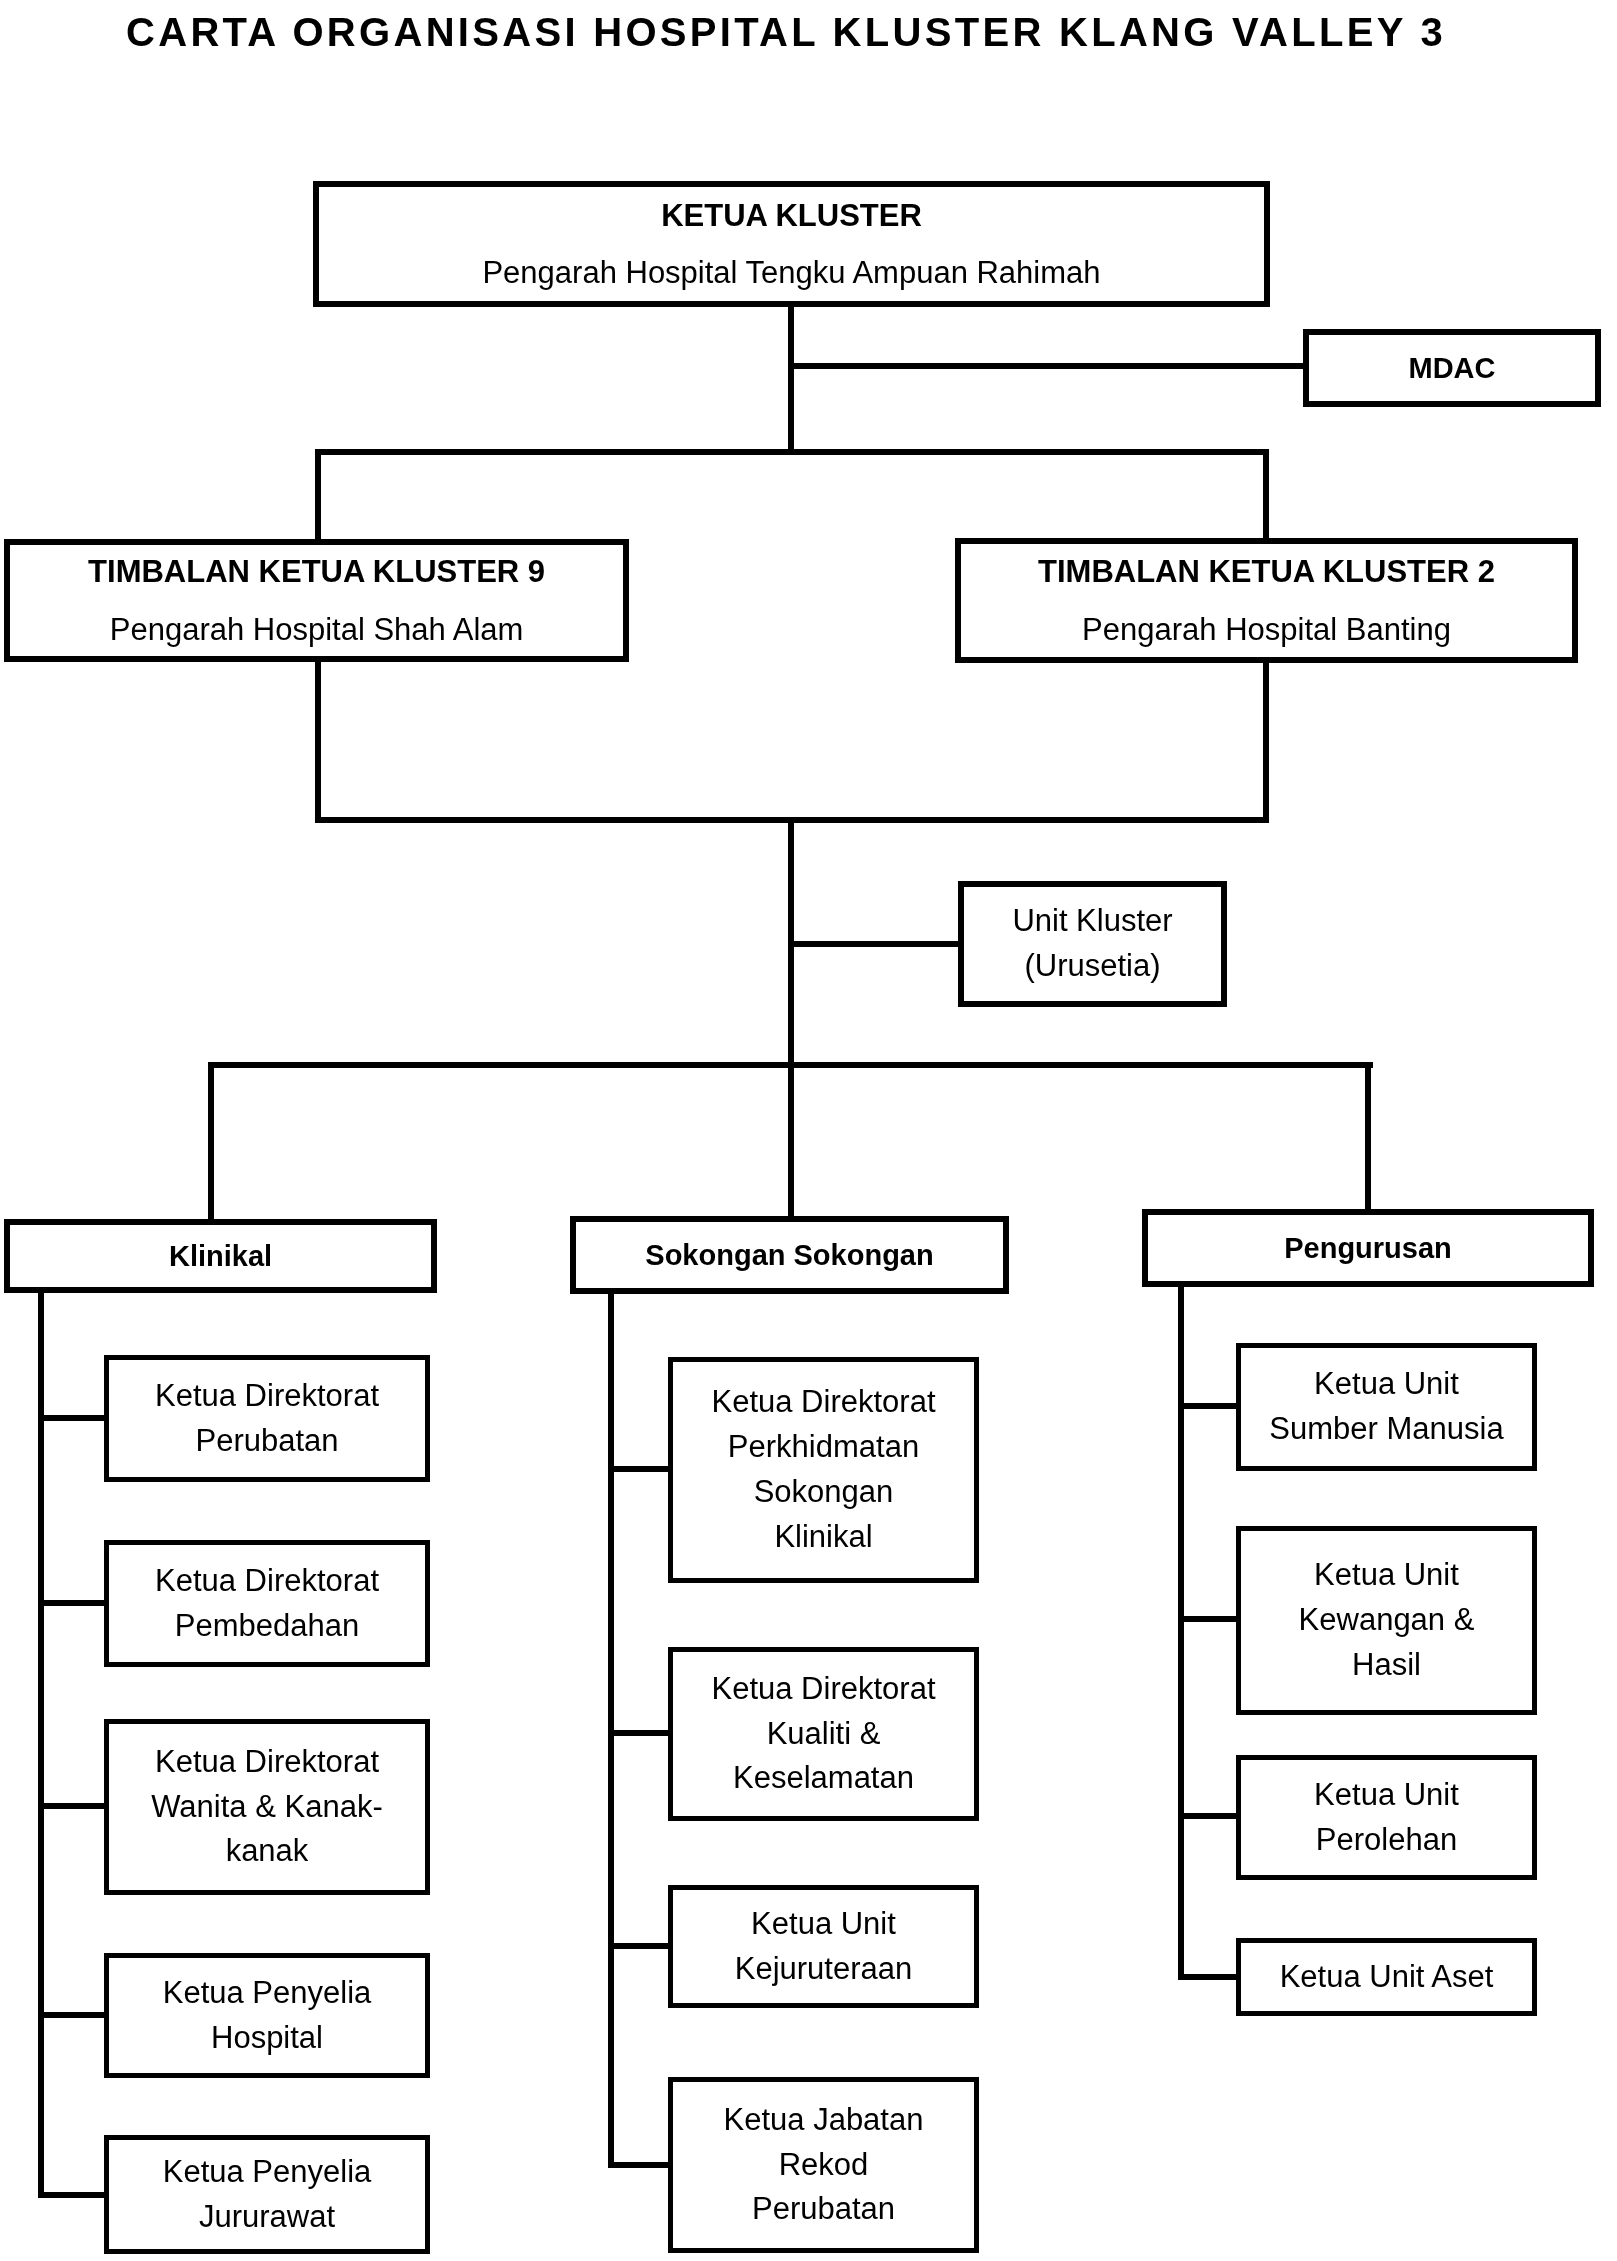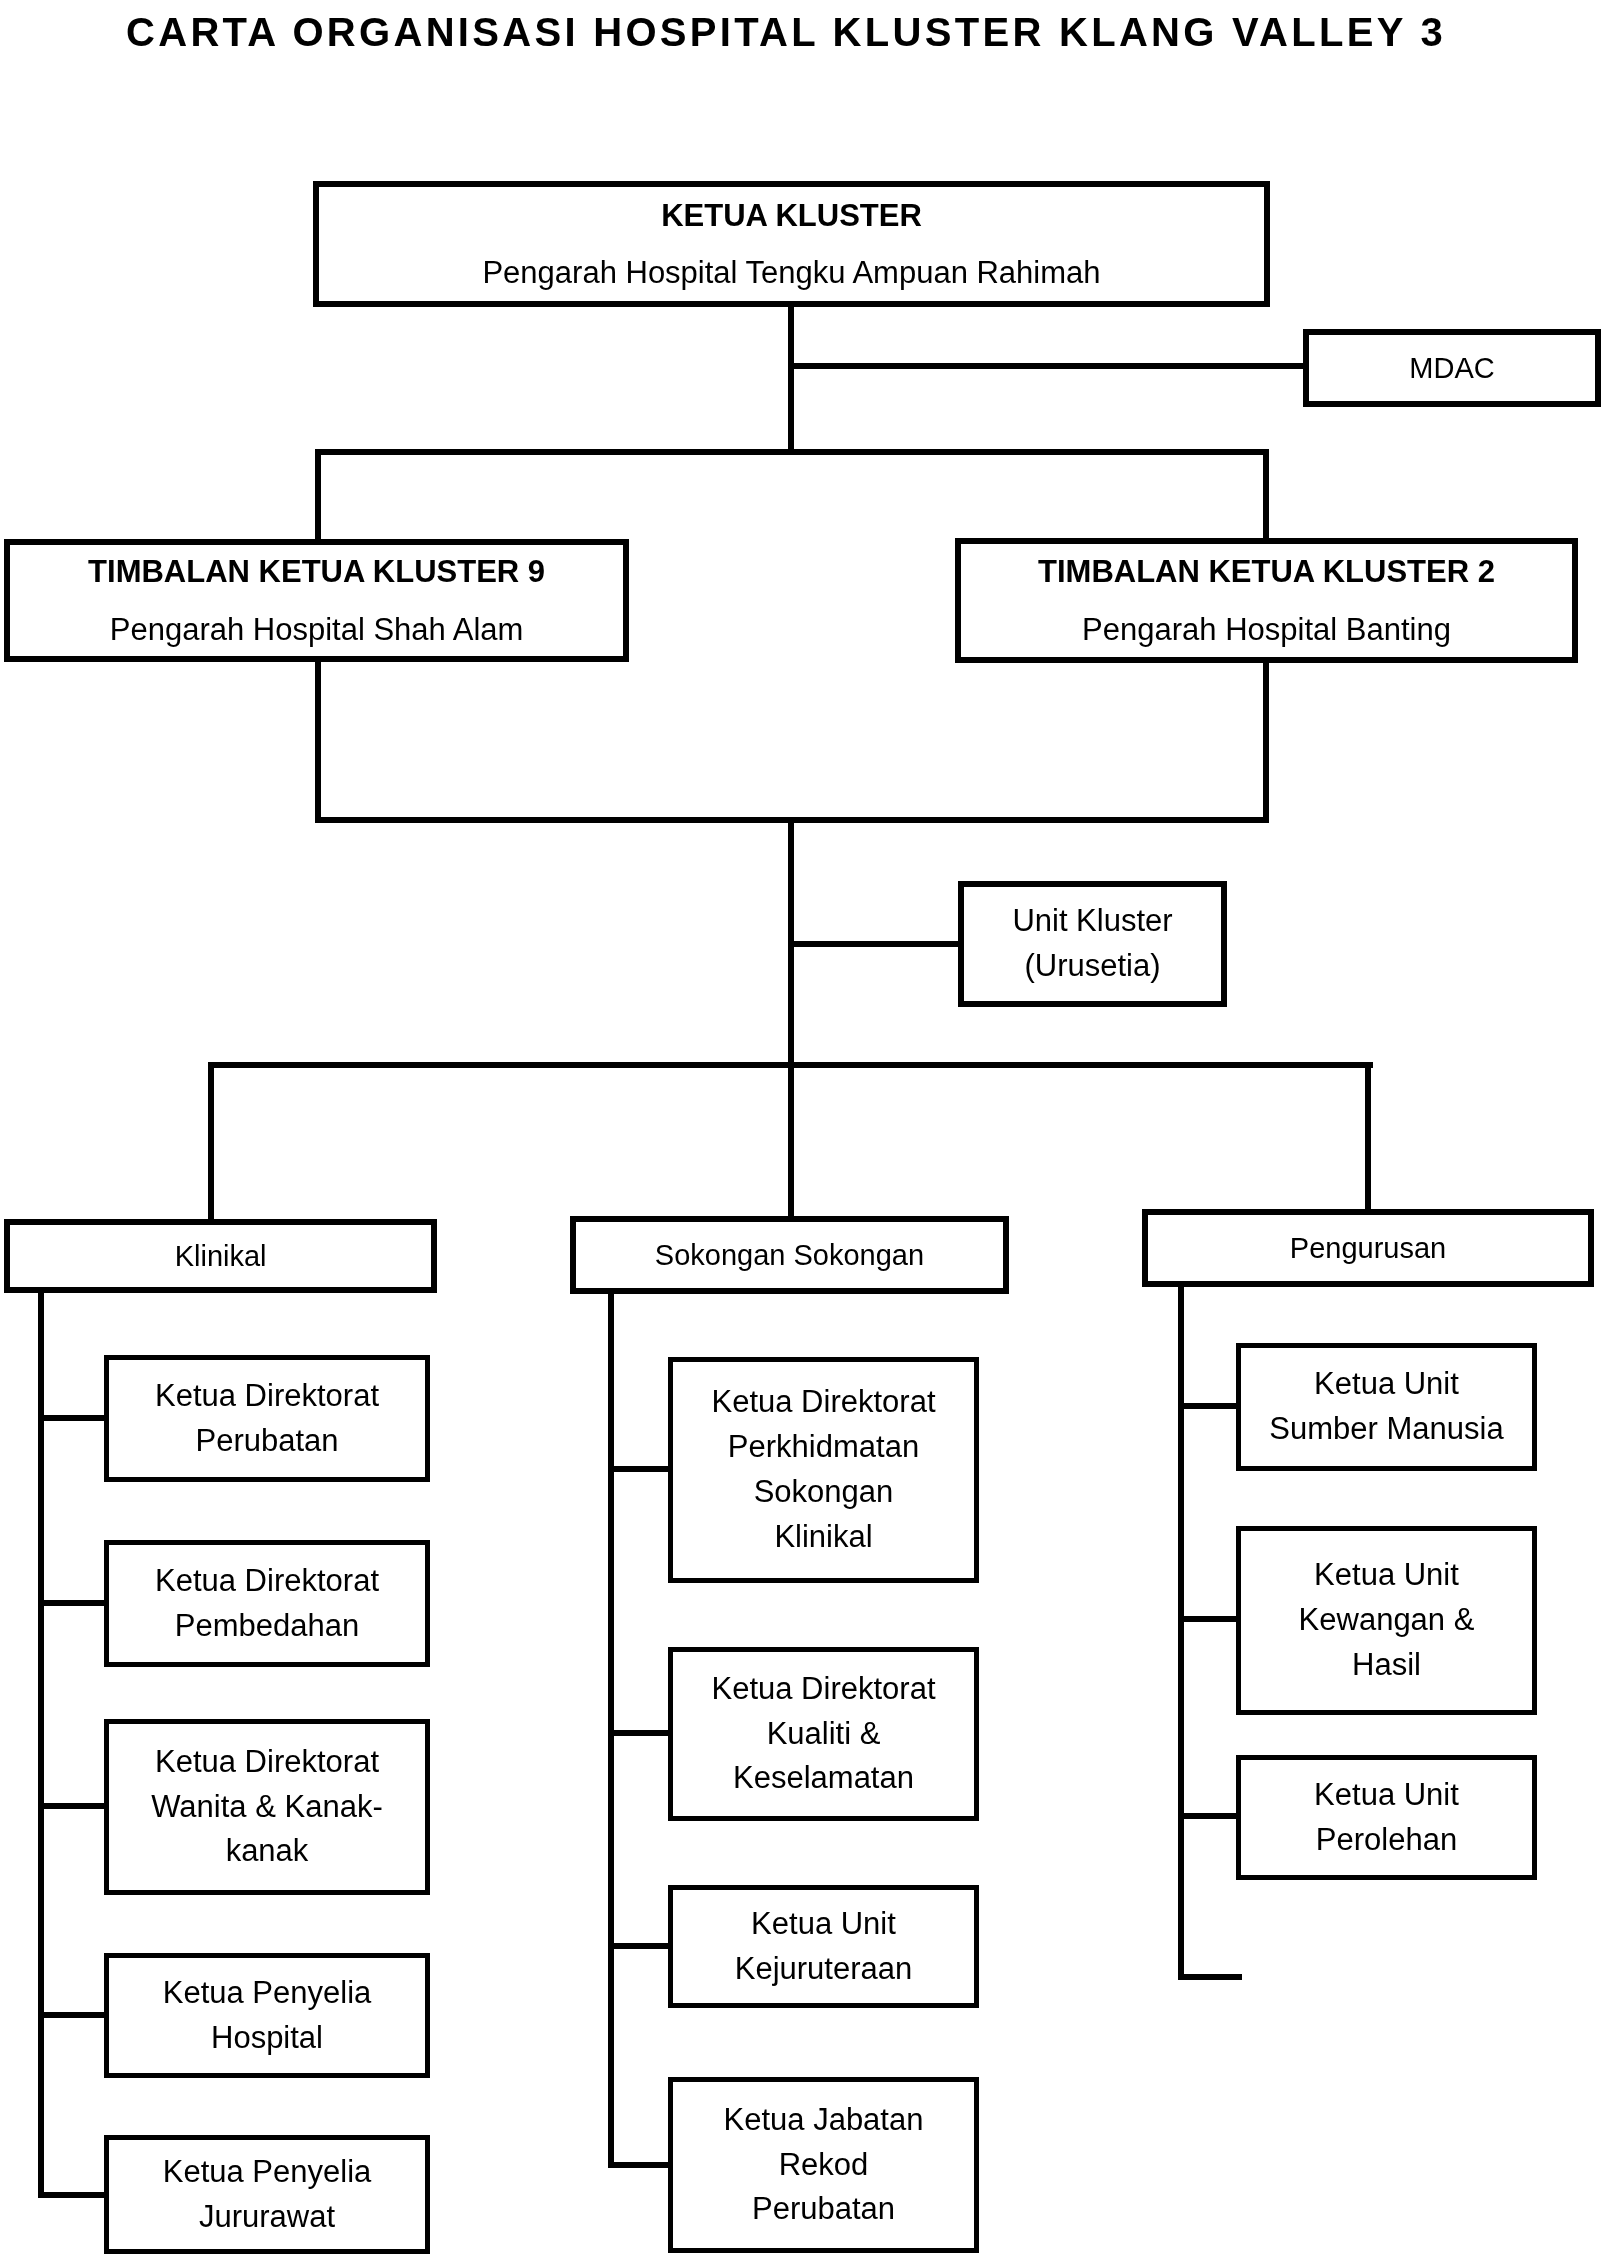--- a/index.html
+++ b/index.html
@@ -18,21 +18,21 @@
   .box {
     position:absolute; box-sizing:border-box;
     background:#ffffff; border:6.5px solid #000000;
     display:flex; flex-direction:column;
     justify-content:center;
     text-align:center;
   }
   .box.thin { border-width:5.7px; }
   .role { font-weight:bold; font-size:31px; line-height:1.2; }
   .name { font-size:31px; line-height:1.2; margin-top:20px; }
-  .hdr  { font-weight:normal; font-size:29px; }
+  .hdr  { font-weight:bold; font-size:29px; }
   .leaf-text { font-size:31px; line-height:1.45; white-space:pre-line; }
   .line { position:absolute; background:#000000; }
 </style>
 </head>
 <body>
 
 <div class="chart">
 
   <div class="title">CARTA ORGANISASI HOSPITAL KLUSTER KLANG VALLEY 3</div>
 
@@ -154,15 +154,18 @@
   </div>
   <div class="box thin" style="left:1236px;top:1526px;width:301px;height:189px">
     <span class="leaf-text">Ketua Unit
 Kewangan &amp;
 Hasil</span>
   </div>
   <div class="box thin" style="left:1236px;top:1755px;width:301px;height:125px">
     <span class="leaf-text">Ketua Unit
 Perolehan</span>
   </div>
+  <div class="box thin" style="left:1236px;top:1938px;width:301px;height:78px">
+    <span class="leaf-text">Ketua Unit Aset</span>
+  </div>
 
 </div>
 
 
 </body></html>

